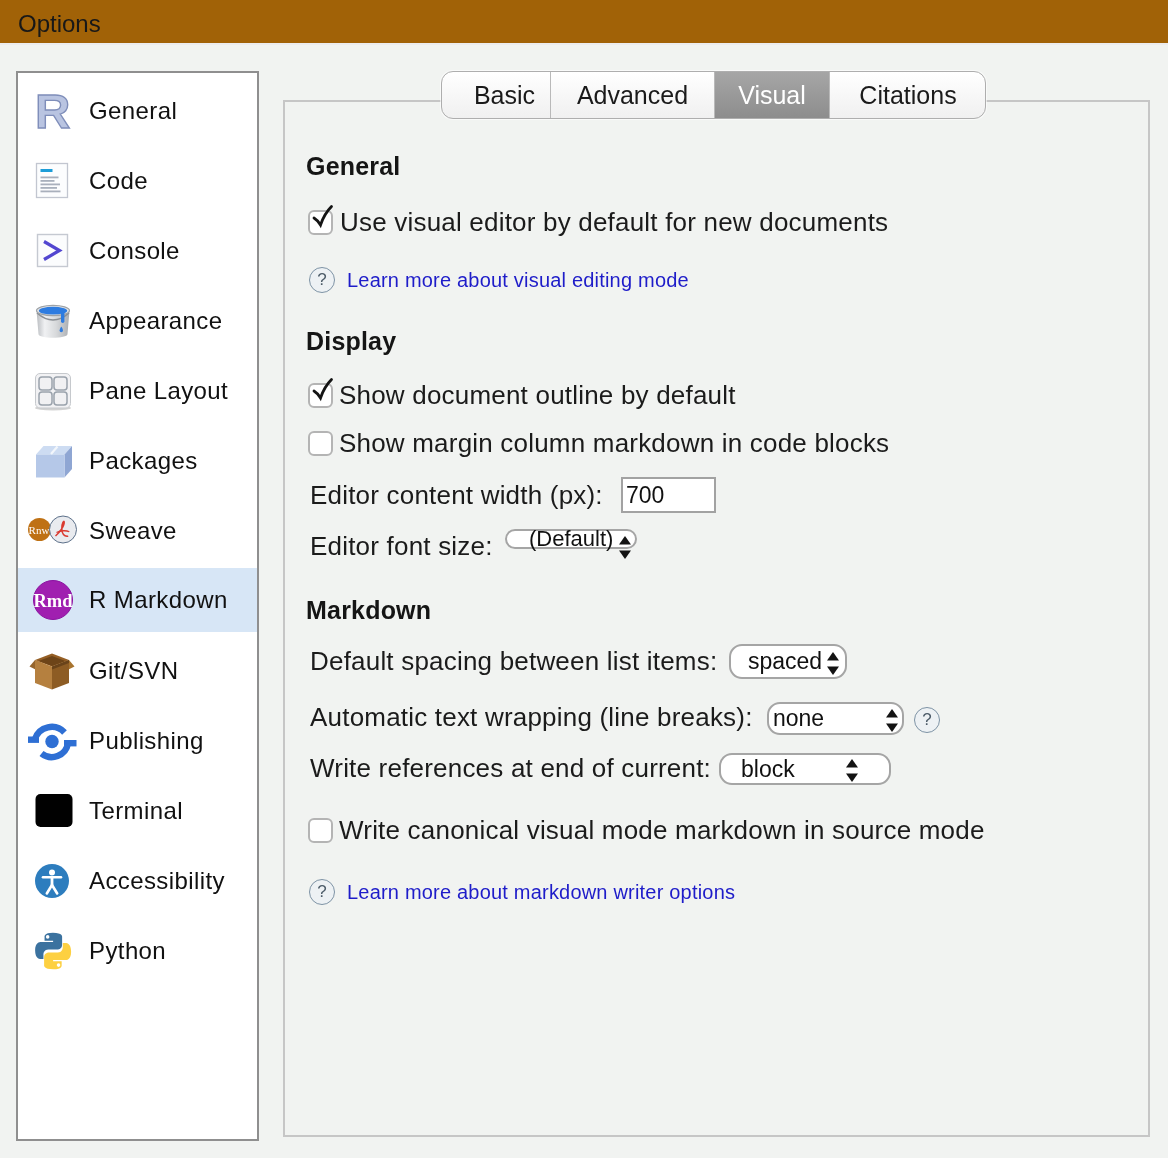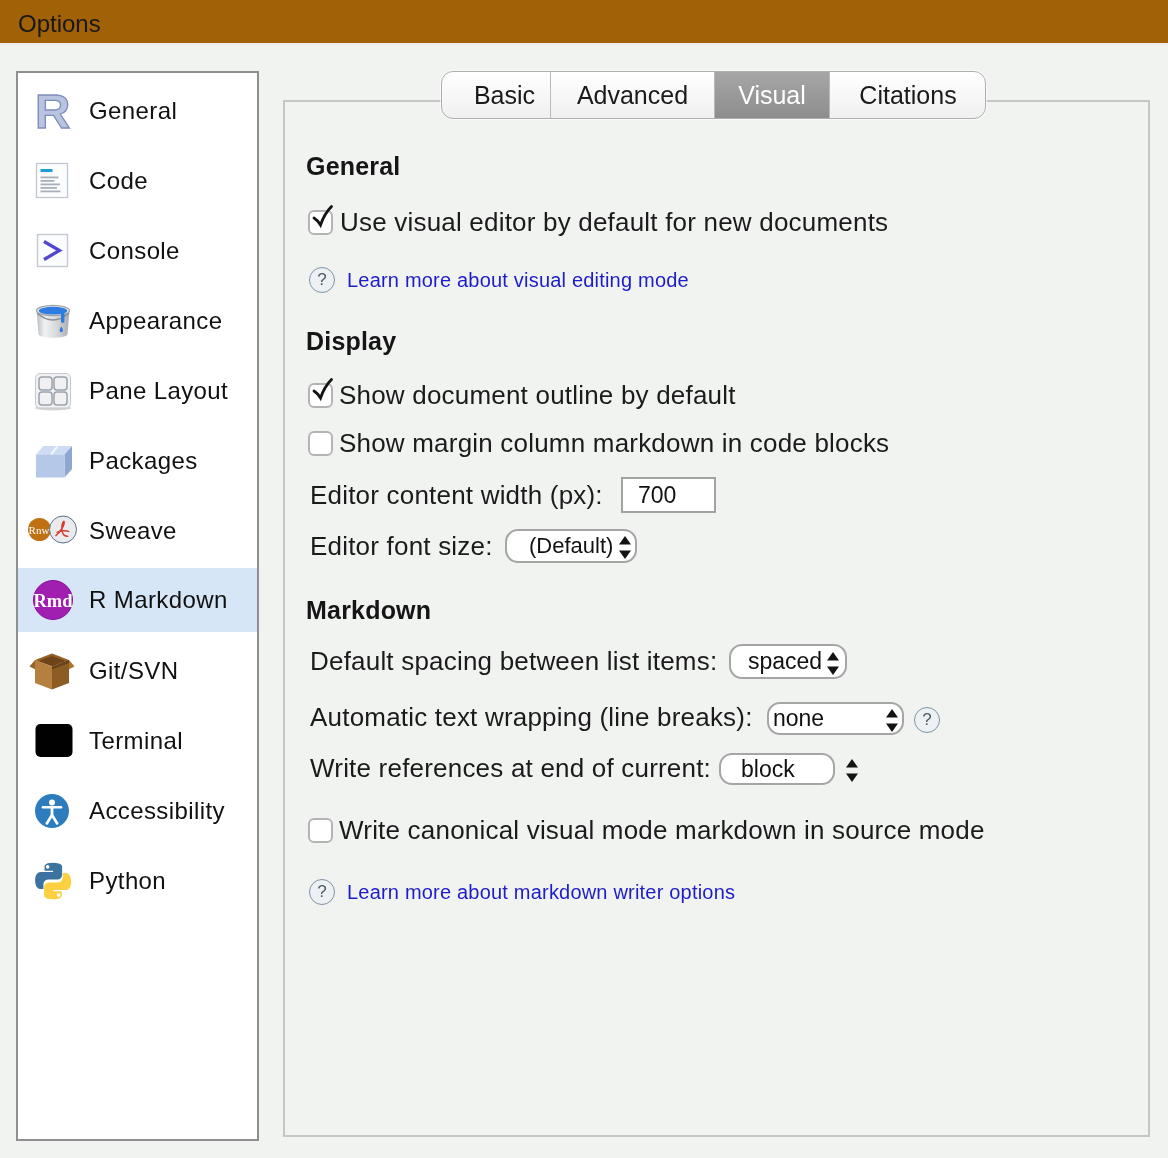--- a/index.html
+++ b/index.html
@@ -15,21 +15,21 @@
 #tabs { position:absolute; left:441px; top:71px; width:545px; height:48px; border:1px solid #aeaeae; border-radius:12px; background:linear-gradient(#ffffff,#f0f0f0); display:flex; overflow:hidden; box-shadow:0 0 0 1px rgba(255,255,255,0.6); }
 .tab { flex:none; display:flex; align-items:center; justify-content:center; font-size:25px; color:#1a1a1a; border-right:1px solid #b9b9b9; }
 .tab:last-child { border-right:none; }
 .tab.sel { background:linear-gradient(#a6a6a6,#8d8d8d); color:#ffffff; }
 .h { position:absolute; font-size:25px; letter-spacing:0.2px; line-height:30px; font-weight:bold; color:#151515; white-space:nowrap; }
 .lbl { position:absolute; font-size:26px; letter-spacing:0.2px; line-height:30px; color:#1b1b1b; white-space:nowrap; }
 .cb { position:absolute; width:25px; height:25px; background:#ffffff; border:2px solid #b4b4b4; border-radius:6px; }
 .check { position:absolute; }
 .qm { position:absolute; width:26px; height:26px; border:1.5px solid #7e93a5; border-radius:50%; background:#edf1f4; font-size:17px; color:#4c5b68; display:flex; align-items:center; justify-content:center; }
 .link { position:absolute; font-size:20px; letter-spacing:0.2px; line-height:30px; color:#1e1cc9; white-space:nowrap; }
-.input { position:absolute; background:#fff; border:2px solid #a2a2a2; font-size:23px; color:#111; padding-left:15px; display:flex; align-items:center; }
+.input { position:absolute; background:#fff; border:2px solid #a2a2a2; font-size:23px; color:#111; padding-left:3px; display:flex; align-items:center; }
 .dd { position:absolute; background:#fff; border:2px solid #a5a5a5; border-radius:13px; font-size:23px; color:#111; display:flex; align-items:center; }
 .dd svg { position:absolute; }
 </style>
 </head>
 <body>
 <div id="titlebar">
     <div class="t">Options</div>
   </div>
 
 <div id="sidebar">
@@ -138,20 +138,32 @@
           <polygon points="7,9 1.5,15.5 9.5,19.5 15.5,12.5" fill="#96652c"></polygon>
           <polygon points="41,9 46.5,15.5 38.5,19.5 32.5,12.5" fill="#a8742f"></polygon>
           <polygon points="7,9 24,15.5 24,38.5 7,32" fill="#b5803f"></polygon>
           <polygon points="24,15.5 41,9 41,32 24,38.5" fill="#8d5c24"></polygon>
           <polygon points="24,15.5 41,9 41,12 24,18.5" fill="#69431a"></polygon>
         </svg>
       </span>
       <span class="lb">Git/SVN</span>
     </div>
 <div class="srow">
+      <span class="ic" style="width:50px;margin-left:-5px">
+        <svg width="50" height="40">
+          <rect x="0" y="15.5" width="11" height="6.4" fill="#2e6fd4"></rect>
+          <rect x="36" y="19" width="12.5" height="6.4" fill="#2e6fd4"></rect>
+          <path d="M7 18 A 17.5 17.5 0 0 1 36.5 11.5" stroke="#2e6fd4" stroke-width="6.4" fill="none"></path>
+          <path d="M13.5 32.5 A 16.5 16.5 0 0 0 40 22.5" stroke="#2e6fd4" stroke-width="6.4" fill="none"></path>
+          <circle cx="24" cy="20.5" r="6.7" fill="#2e6fd4"></circle>
+        </svg>
+      </span>
+      <span class="lb">Publishing</span>
+    </div>
+<div class="srow">
       <span class="ic">
         <svg width="40" height="40">
           <rect x="2.5" y="3" width="37" height="33" rx="5" fill="#010101"></rect>
         </svg>
       </span>
       <span class="lb">Terminal</span>
     </div>
 <div class="srow">
       <span class="ic">
         <svg width="40" height="40">
@@ -205,21 +217,21 @@
     </svg>
 <div class="lbl" style="left:339px;top:380px">Show document outline by default</div>
 
 <div class="cb" style="left:308px;top:431px"></div>
 <div class="lbl" style="left:339px;top:428px">Show margin column markdown in code blocks</div>
 
 <div class="lbl" style="left:310px;top:480px">Editor content width (px):</div>
 <div class="input" style="left:621px;top:477px;width:95px;height:36px">700</div>
 
 <div class="lbl" style="left:310px;top:531px">Editor font size:</div>
-<div class="dd" style="left:505px;top:529px;width:132px;height:34px">
+<div class="dd" style="left:505px;top:529px;width:132px;height:20px">
       <span style="margin-left:22px;font-size:22px">(Default)</span>
       <svg style="left:112px;top:5px" width="12" height="23">
         <polygon points="6,0 0,8.5 12,8.5" fill="#131313"></polygon>
         <polygon points="0,14.5 12,14.5 6,23" fill="#131313"></polygon>
       </svg>
     </div>
 
 <div class="h" style="left:306px;top:595px">Markdown</div>
 
 <div class="lbl" style="left:310px;top:646px">Default spacing between list items:</div>
@@ -235,21 +247,21 @@
 <div class="dd" style="left:767px;top:702px;width:137px;height:33px">
       <span style="margin-left:4px">none</span>
       <svg style="left:117px;top:5px" width="12" height="23">
         <polygon points="6,0 0,8.5 12,8.5" fill="#131313"></polygon>
         <polygon points="0,14.5 12,14.5 6,23" fill="#131313"></polygon>
       </svg>
     </div>
 <div class="qm" style="left:914px;top:707px">?</div>
 
 <div class="lbl" style="left:310px;top:753px">Write references at end of current:</div>
-<div class="dd" style="left:719px;top:753px;width:116px;height:32px">
+<div class="dd" style="left:719px;top:753px;width:172px;height:32px">
       <span style="margin-left:20px">block</span>
       <svg style="left:125px;top:4px" width="12" height="23">
         <polygon points="6,0 0,8.5 12,8.5" fill="#131313"></polygon>
         <polygon points="0,14.5 12,14.5 6,23" fill="#131313"></polygon>
       </svg>
     </div>
 
 <div class="cb" style="left:308px;top:818px"></div>
 <div class="lbl" style="left:339px;top:815px">Write canonical visual mode markdown in source mode</div>
 

